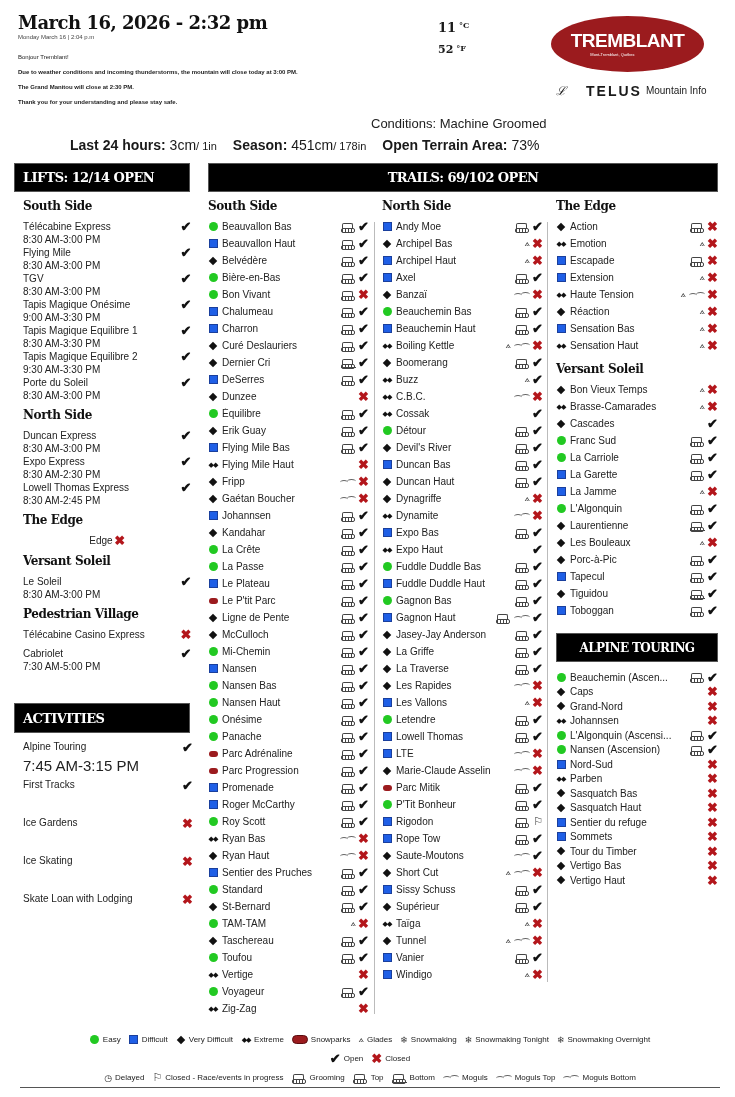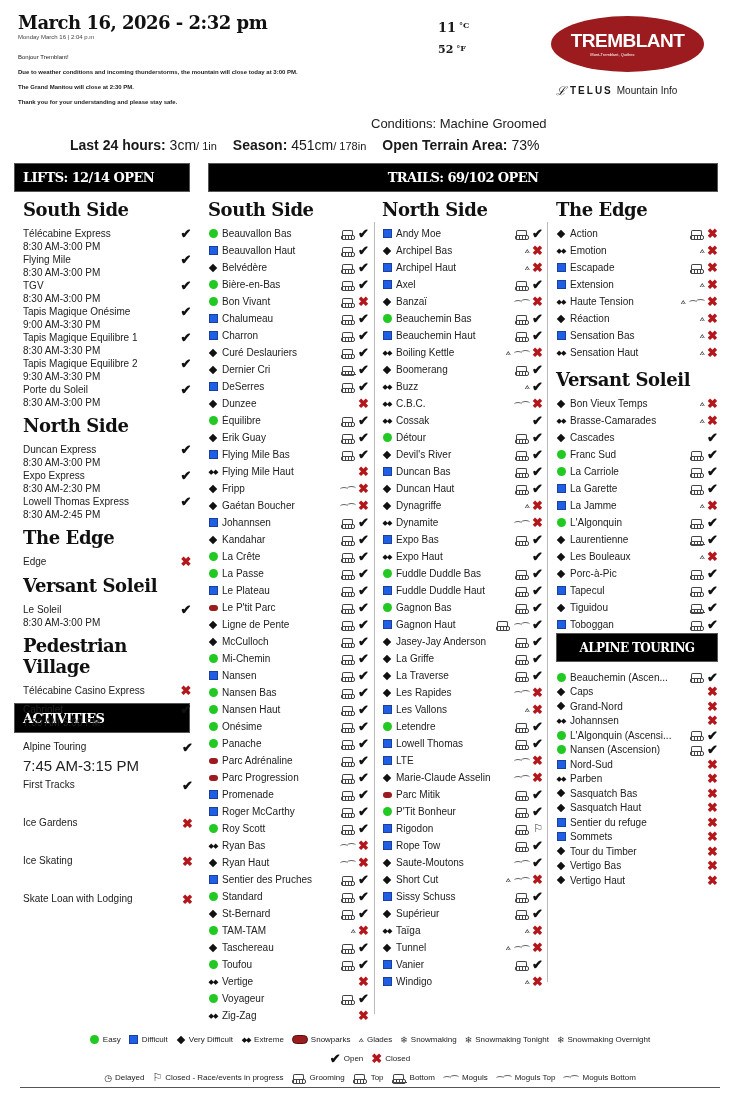--- a/index.html
+++ b/index.html
@@ -13,35 +13,35 @@
   .hdr-msg { font-size: 6px; color: #222; margin-top: 9px; }
   .hdr-msg.b { font-weight: bold; }
   .weather { position: absolute; left: 438px; top: 20px; font-family: "DejaVu Serif", serif; font-weight: bold; }
   .weather .c { font-size: 13px; text-align: right; }
   .weather .f { font-size: 11px; margin-top: 8px; }
   .weather sup { font-size: 8px; vertical-align: top; margin-left: 3px; }
   .logo { position: absolute; left: 551px; top: 16px; width: 153px; height: 56px; border-radius: 50%; background: #9b1b1e; display: flex; flex-direction: column; align-items: center; justify-content: center; color: #fff; }
   .logo .name { font-family: "Liberation Sans", sans-serif; font-weight: bold; font-size: 19px; letter-spacing: -0.5px; line-height: 1; }
   .logo .loc { font-size: 4px; margin-top: 2px; margin-left: -30px; }
   .telus { position: absolute; left: 556px; top: 82px; font-size: 10px; display: flex; align-items: center; gap: 4px; }
-  .telus .t { font-weight: bold; letter-spacing: 2px; font-size: 10px; }
+  .telus .t { font-weight: bold; letter-spacing: 2px; font-size: 14px; margin-left: 16px; }
   .telus .swirl { font-style: italic; font-size: 12px; font-family: "DejaVu Serif", serif; }
   .conditions { position: absolute; left: 371px; top: 116px; font-size: 13px; color: #222; }
   .stats { position: absolute; left: 70px; top: 137px; width: 640px; font-size: 14px; display: flex; gap: 16px; }
   .stats b { font-weight: bold; }
   .stats .small { font-size: 11px; }
 
   
   .banner { position: absolute; background: #000; color: #fff; font-family: "DejaVu Serif", serif; font-weight: bold; font-size: 13px; letter-spacing: -0.6px; display: flex; align-items: center; border: 1px solid #555; }
   .banner.lifts { left: 14px; top: 163px; width: 176px; height: 29px; padding-left: 8px; }
   .banner.trails { left: 208px; top: 163px; width: 510px; height: 29px; justify-content: center; }
   .banner.acts { left: 14px; top: 703px; width: 176px; height: 30px; padding-left: 8px; }
   .banner.alpine { left: 556px; top: 633px; width: 162px; height: 29px; justify-content: center; font-size: 12px; }
 
-  .sec-h { font-family: "DejaVu Serif", serif; font-weight: bold; font-size: 18px; letter-spacing: -0.4px; color: #111; }
+  .sec-h { font-family: "DejaVu Serif", serif; font-weight: bold; font-size: 12px; letter-spacing: -0.4px; color: #111; }
 
   
   .lifts-col { position: absolute; left: 23px; top: 199px; width: 170px; }
   .lift-sec { margin-bottom: 2px; }
   .lift-sec .sec-h { margin-bottom: 7px; }
   .lift { display: flex; justify-content: space-between; font-size: 10px; line-height: 13px; color: #222; }
   .lift .nm div { white-space: nowrap; }
   .lift .st { width: 14px; text-align: center; }
 
   .acts-col { position: absolute; left: 23px; top: 741px; width: 170px; }
@@ -200,21 +200,21 @@
       <div class="lift">
         <div class="nm">
           <div>Lowell Thomas Express</div>
           <div>8:30 AM-2:45 PM</div>
         </div>
         <div class="st"><span class="chk">✔</span></div>
       </div>
     </div>
     <div class="lift-sec">
       <div class="sec-h" style="margin-top: 6px;">The Edge</div>
-      <div class="lift" style="margin-bottom: 5px;">
+      <div class="lift" style="margin-bottom: 5px; justify-content: center;">
         <div class="nm">
           <div>Edge</div>
         </div>
         <div class="st"><span class="x">✖</span></div>
       </div>
     </div>
     <div class="lift-sec">
       <div class="sec-h" style="margin-top: 6px;">Versant Soleil</div>
       <div class="lift">
         <div class="nm">

